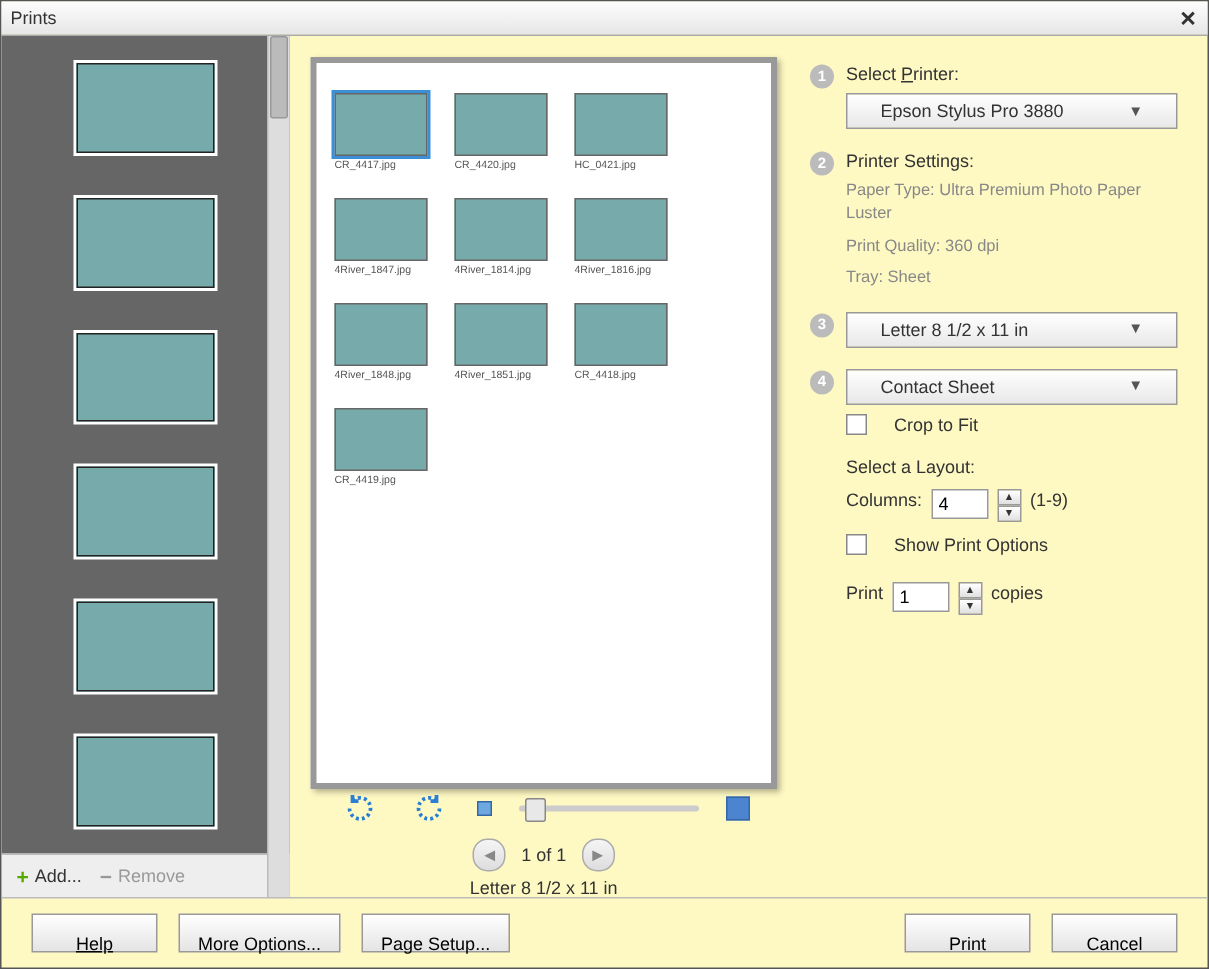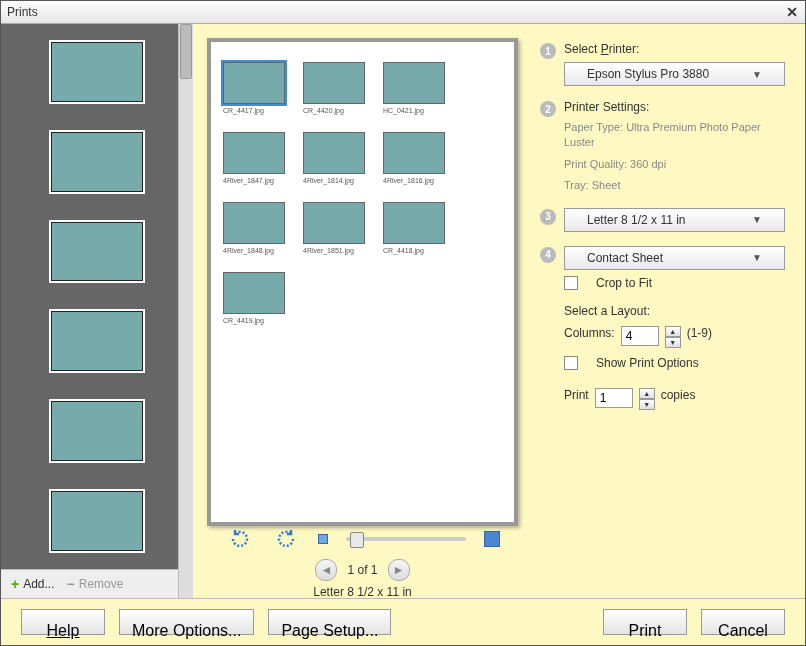--- a/index.html
+++ b/index.html
@@ -50,21 +50,21 @@
   .small-btn{display:inline-block;padding:3px 10px;border:1px solid #3b6ea5;background:linear-gradient(#fff,#e8e8e8);cursor:pointer;font-size:12px;align-self:flex-start}
   .checkbox{display:flex;align-items:center;gap:18px;cursor:pointer}
   .checkbox .box{width:12px;height:12px;border:1px solid #888;background:#fff}
   .layout{display:flex;flex-direction:column;gap:8px;padding-left:24px}
   .inline{display:flex;align-items:flex-start;gap:6px}
   .numinput{width:28px;height:18px;border:1px solid #999;background:#fff;padding:0 4px;font-size:12px}
   .spinner{display:flex;flex-direction:column}
   .spinner div{width:14px;height:9px;border:1px solid #999;background:linear-gradient(#fff,#e0e0e0);font-size:7px;display:flex;align-items:center;justify-content:center;cursor:pointer}
   .footer{height:46px;border-top:1px solid #bbb;display:flex;align-items:center;padding:0 20px;gap:14px}
   .footer .spacer{flex:1}
-  .footer button,.fbtn{min-width:84px;height:24px;border:1px solid #999;background:linear-gradient(#fff,#e4e4e4);cursor:pointer;font-size:16px;font-family:inherit;padding:12px 12px}
+  .footer button,.fbtn{min-width:84px;height:24px;border:1px solid #999;background:linear-gradient(#fff,#e4e4e4);cursor:pointer;font-size:12px;font-family:inherit;padding:12px 12px}
   .fbtn .u{text-decoration:underline}
   
   .ph-a{background:linear-gradient(#5b8bd4 35%,#6ea83a 35%)}
   .ph-b{background:linear-gradient(#cde 50%,#567 50%)}
   .ph-c{background:linear-gradient(#8cc 55%,#475 55%)}
   .ph-d{background:linear-gradient(#7ac 45%,#3a5b3a 45%)}
   .ph-e{background:linear-gradient(#9cd 50%,#6a7a6a 50%)}
   .ph-f{background:linear-gradient(#dde 65%,#889 65%)}
 </style>
 </head>

